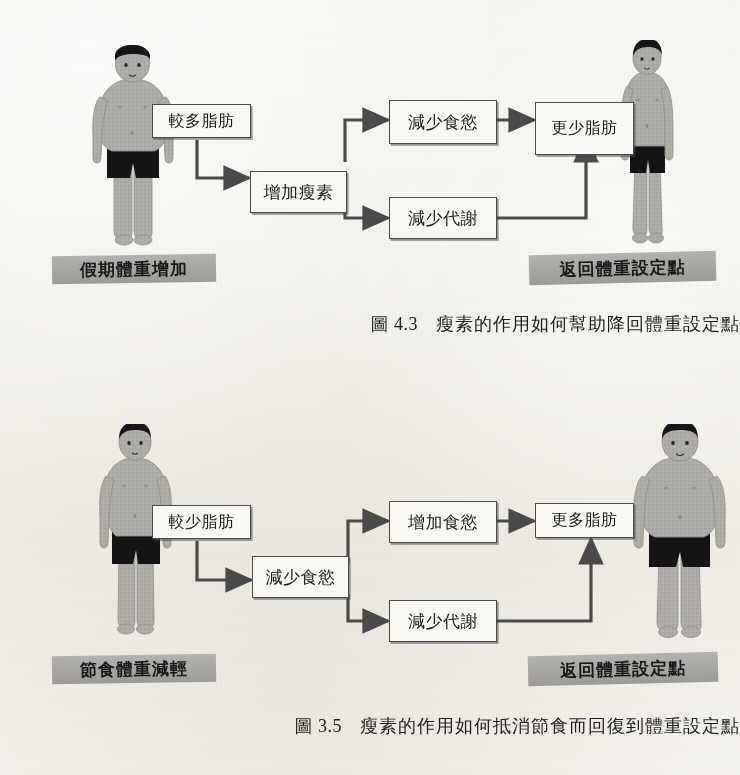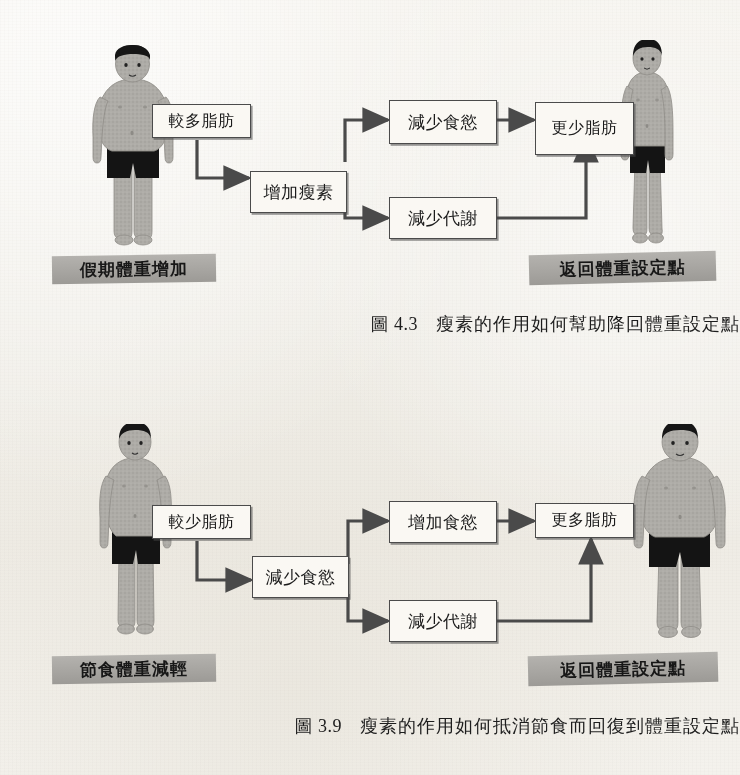--- a/index.html
+++ b/index.html
@@ -356,16 +356,16 @@
 
     <div class="gray-bar skew-left" style="left:52px; top:259px; width:164px; height:28px;">
       <span>節食體重減輕</span>
     </div>
 
     <div class="gray-bar skew-right" style="left:528px; top:258px; width:190px; height:30px;">
       <span>返回體重設定點</span>
     </div>
 
     <div class="caption" style="top:318px;">
-      <span class="cap-num">圖 3.9</span><span class="cap-gap"></span><span>瘦素的作用如何抵消節食而回復到體重設定點</span>
+      <span class="cap-num">圖 3.5</span><span class="cap-gap"></span><span>瘦素的作用如何抵消節食而回復到體重設定點</span>
     </div>
   </div>
 </div>
 
 </body></html>

